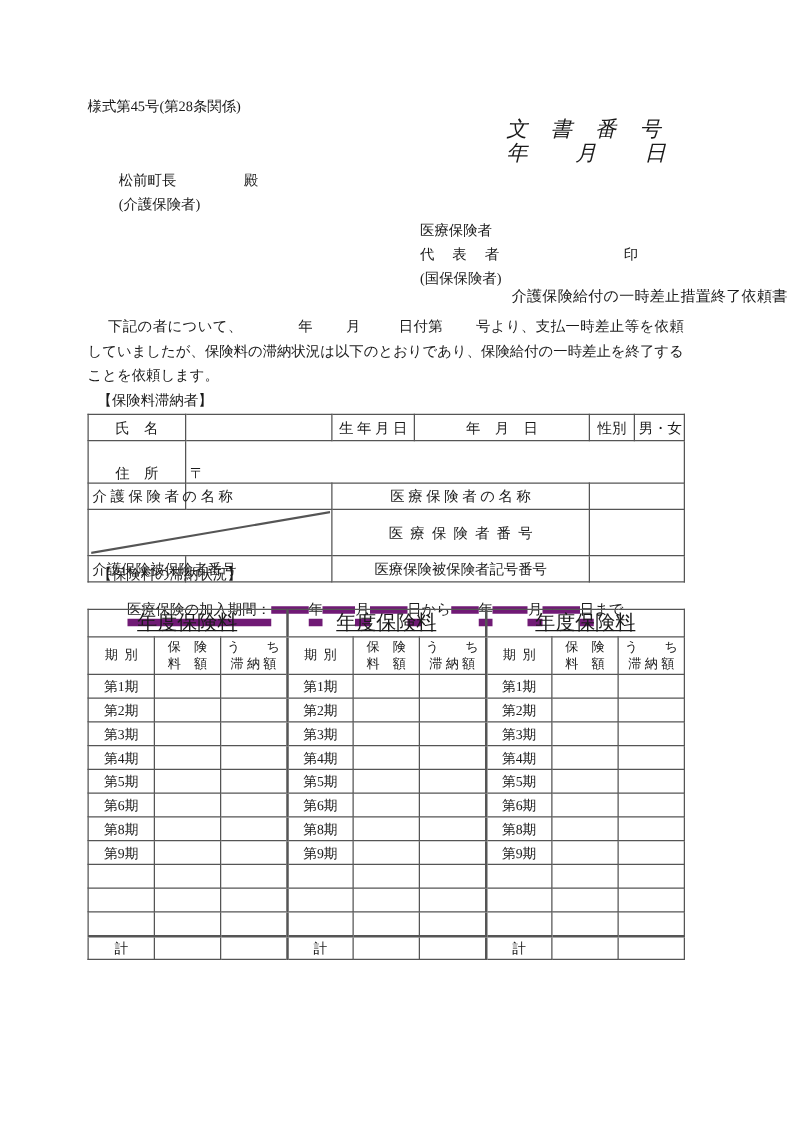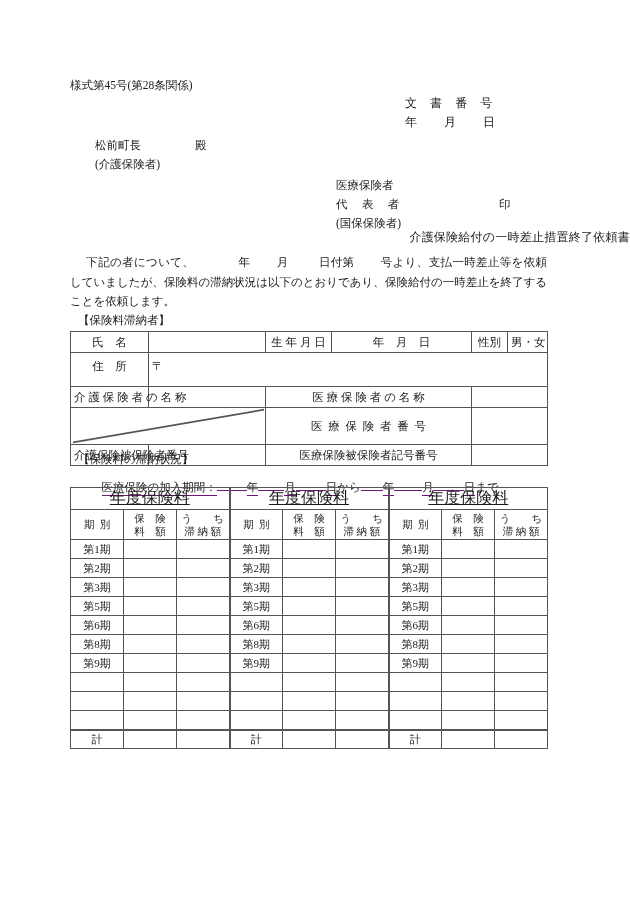--- a/index.html
+++ b/index.html
@@ -33,22 +33,23 @@
     position: absolute;
     left: 70px;
     top: 78px;
     font-size: 11.5px;
     white-space: pre;
   }
   .doc-meta {
     position: absolute;
     left: 405px;
     top: 94px;
-    font-size: 12px;
+    font-size: 17px;
     line-height: 19px;
+    font-style: italic;
   }
   .doc-meta div { white-space: pre; }
 
   .addressee {
     position: absolute;
     left: 95px;
     top: 136px;
     font-size: 11.5px;
     line-height: 19px;
   }
@@ -105,21 +106,21 @@
   #sec1 { top: 313px; }
   #sec2 { top: 452px; }
 
   .period-line {
     position: absolute;
     left: 90px;
     top: 468px;
     font-size: 11.5px;
     white-space: pre;
   }
-  .period-line .u { border-bottom: 1px solid #701a75; display: inline-block; }
+  .period-line .u { border-bottom: 6px solid #701a75; display: inline-block; }
 
   
   table.t {
     border-collapse: collapse;
     position: absolute;
     table-layout: fixed;
   }
   table.t td {
     border: 1px solid #555;
     font-size: 11.5px;
@@ -129,21 +130,21 @@
     box-sizing: border-box;
     white-space: pre;
   }
   #table1 {
     left: 70px;
     top: 331px;
     width: 477px;
   }
   #table1 td { height: 21px; }
   #table1 td.lbl { text-align: center; margin-top: 21px; }
-  #table1 td.addr { height: 34px; vertical-align: top; padding-top: 6px; }
+  #table1 td.addr { height: 34px; vertical-align: top; padding-top: 18px; }
   .diag-cell { position: relative; padding: 0 !important; }
   .diag-cell svg { position: absolute; left: 0; top: 0; width: 100%; height: 100%; display: block; }
 
   
   #table2 {
     left: 70px;
     top: 487px;
     width: 477px;
   }
   #table2 td {
@@ -322,20 +323,31 @@
           <td></td>
           <td></td>
           <td class="period sepL">第3期</td>
           <td></td>
           <td></td>
           <td class="period sepL">第3期</td>
           <td></td>
           <td></td>
         </tr>
         <tr>
+          <td class="period">第4期</td>
+          <td></td>
+          <td></td>
+          <td class="period sepL">第4期</td>
+          <td></td>
+          <td></td>
+          <td class="period sepL">第4期</td>
+          <td></td>
+          <td></td>
+        </tr>
+        <tr>
           <td class="period">第5期</td>
           <td></td>
           <td></td>
           <td class="period sepL">第5期</td>
           <td></td>
           <td></td>
           <td class="period sepL">第5期</td>
           <td></td>
           <td></td>
         </tr>

